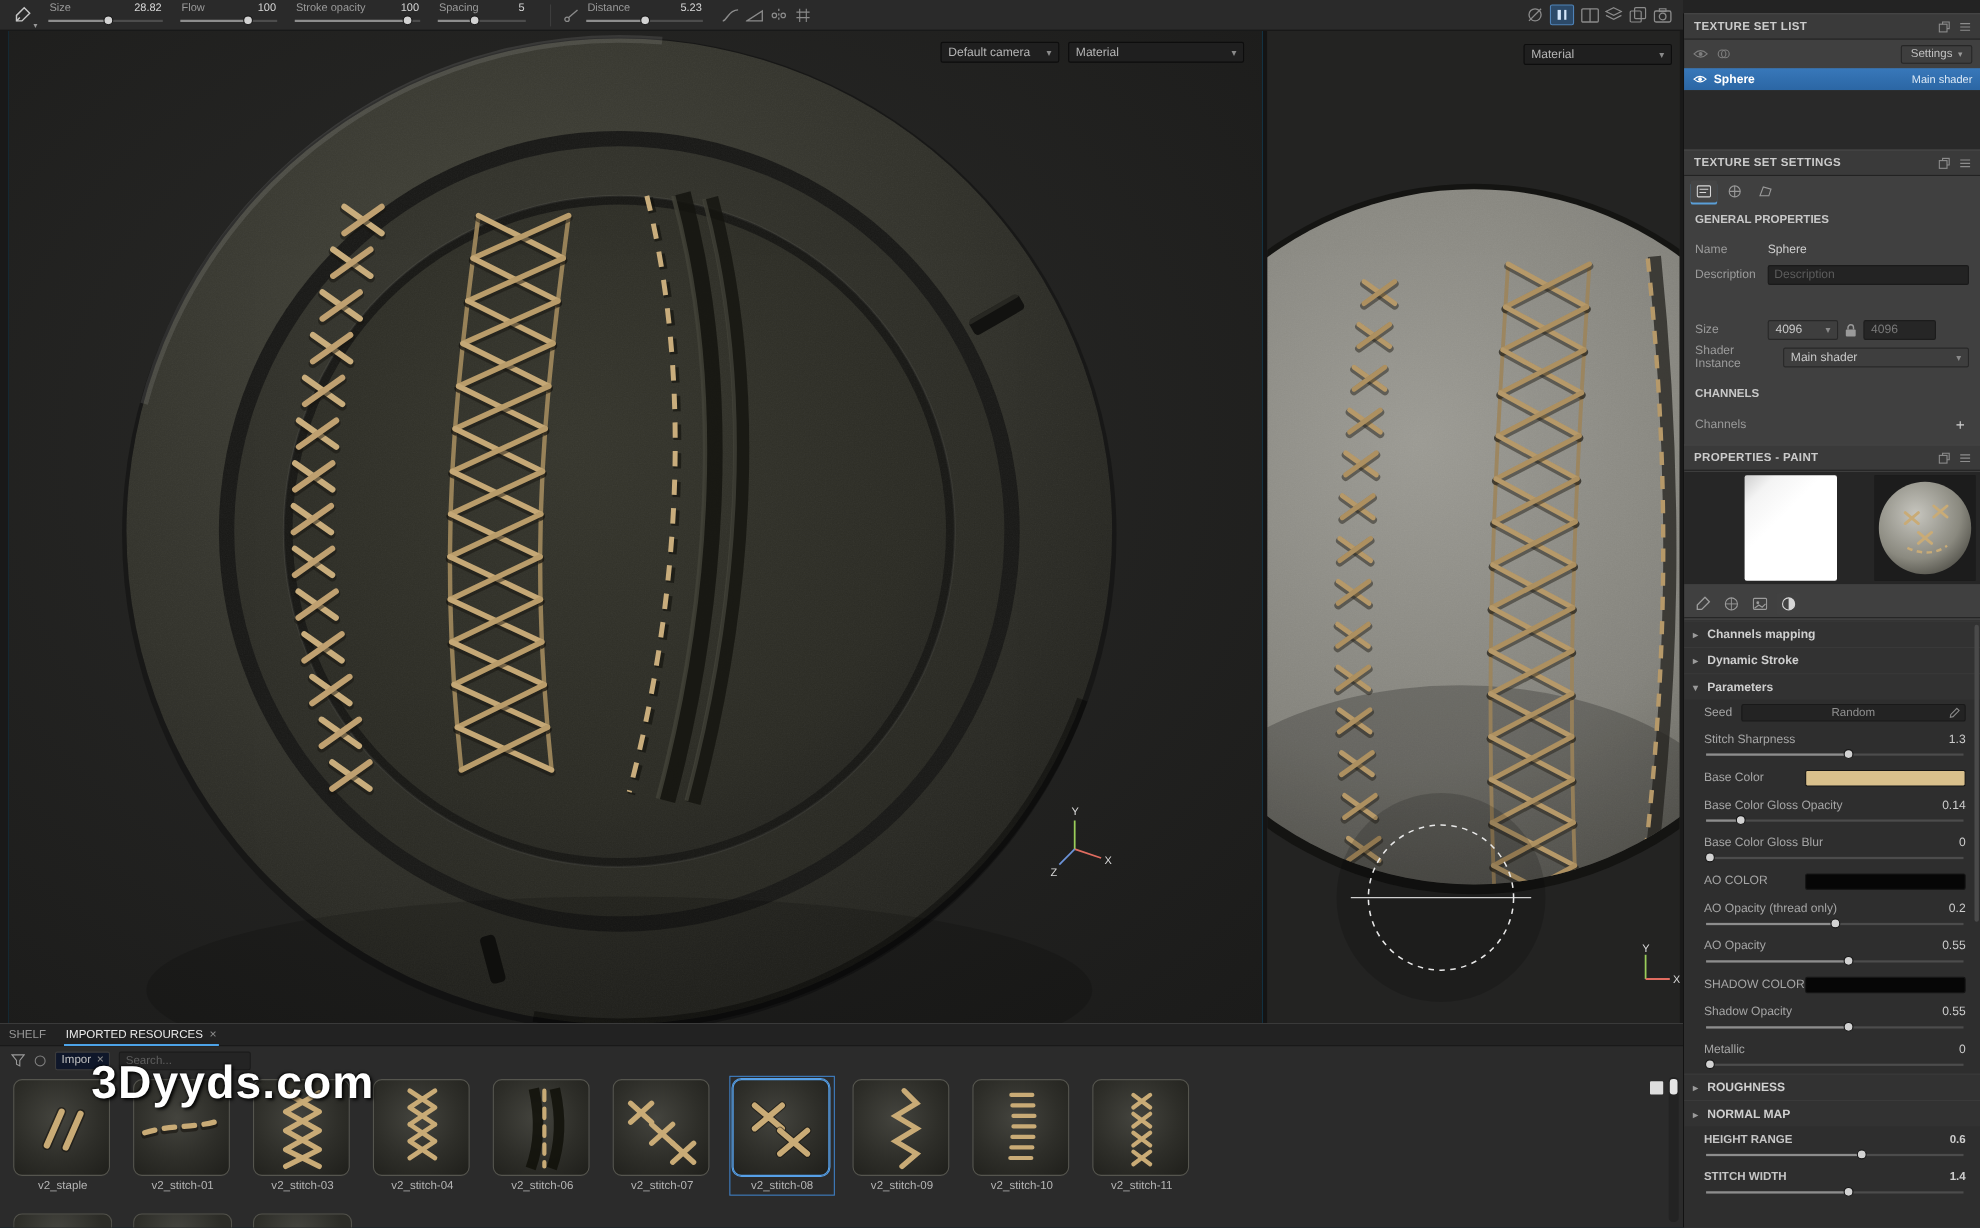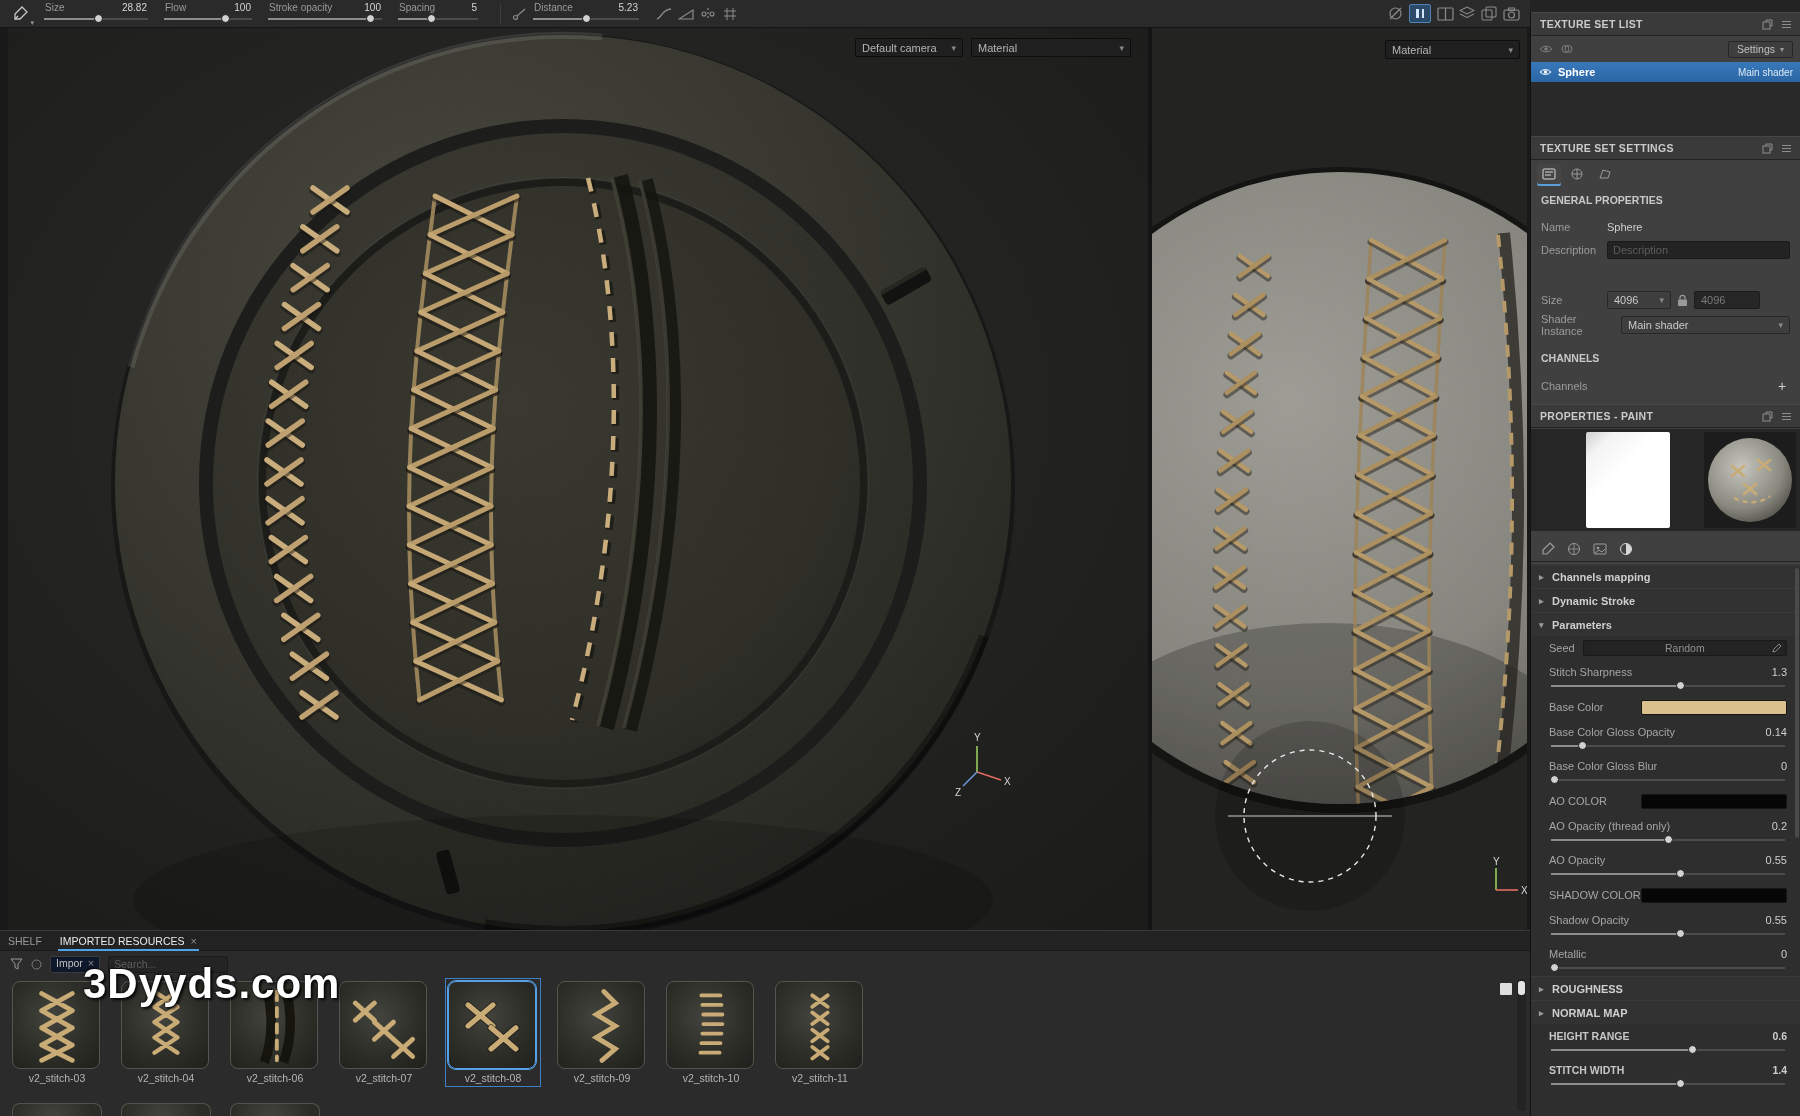--- a/index.html
+++ b/index.html
@@ -974,20 +974,40 @@
       <span class="chip">
         <span>Impor</span>
         <span class="closex">×</span>
       </span>
       <input class="search" placeholder="Search..." style="">
     </div>
     <div class="shelf-items" id="shelf-items">
         <div class="shelf-item">
           <div class="thumb">
       <svg viewBox="0 0 90 90" width="86" height="86">
+              <line x1="31" y1="62" x2="45" y2="30" stroke="#14110b" stroke-linecap="round" fill="none" opacity="0.55" stroke-width="9"></line>
+              <line x1="31" y1="62" x2="45" y2="30" stroke="#c9ab76" stroke-linecap="round" fill="none" stroke-width="6"></line>
+              <line x1="49" y1="64" x2="63" y2="32" stroke="#14110b" stroke-linecap="round" fill="none" opacity="0.55" stroke-width="9"></line>
+              <line x1="49" y1="64" x2="63" y2="32" stroke="#c9ab76" stroke-linecap="round" fill="none" stroke-width="6"></line>
+            </svg>
+    </div>
+    <div class="thumb-label">v2_staple</div>
+        </div>
+        <div class="shelf-item">
+          <div class="thumb">
+      <svg viewBox="0 0 90 90" width="86" height="86">
+              <path d="M10 52 C 35 44 60 48 82 40" stroke="#14110b" stroke-linecap="round" fill="none" opacity="0.55" stroke-width="7" stroke-dasharray="10 9"></path>
+              <path d="M10 50 C 35 42 60 46 82 38" stroke="#c9ab76" stroke-linecap="round" fill="none" stroke-width="5" stroke-dasharray="10 9"></path>
+            </svg>
+    </div>
+    <div class="thumb-label">v2_stitch-01</div>
+        </div>
+        <div class="shelf-item">
+          <div class="thumb">
+      <svg viewBox="0 0 90 90" width="86" height="86">
               <path d="M30 12 L62 30 M62 12 L30 30 M30 30 L62 48 M62 30 L30 48 M30 48 L62 66 M62 48 L30 66 M30 66 L62 82 M62 66 L30 82" stroke="#c9ab76" stroke-linecap="round" fill="none" stroke-width="5"></path>
             </svg>
     </div>
     <div class="thumb-label">v2_stitch-03</div>
         </div>
         <div class="shelf-item">
           <div class="thumb">
       <svg viewBox="0 0 90 90" width="86" height="86">
               <path d="M34 10 L58 26 M58 10 L34 26 M34 26 L58 42 M58 26 L34 42 M34 42 L58 58 M58 42 L34 58 M34 58 L58 74 M58 58 L34 74" stroke="#c9ab76" stroke-linecap="round" fill="none" stroke-width="4.5"></path>
             </svg>

